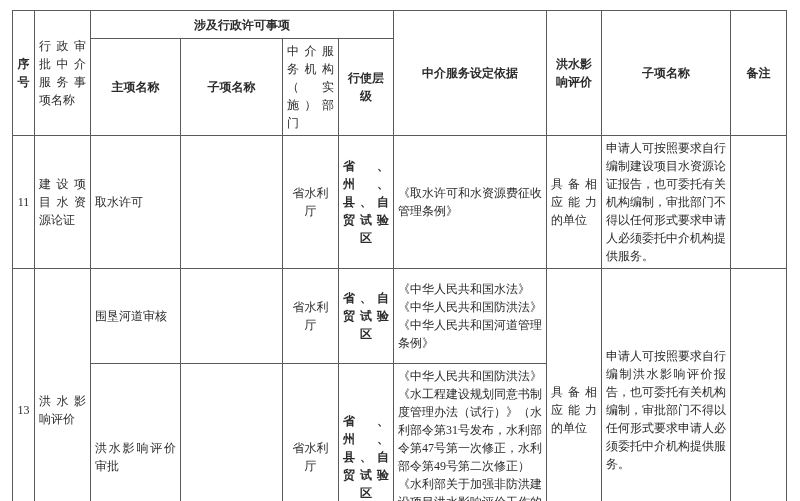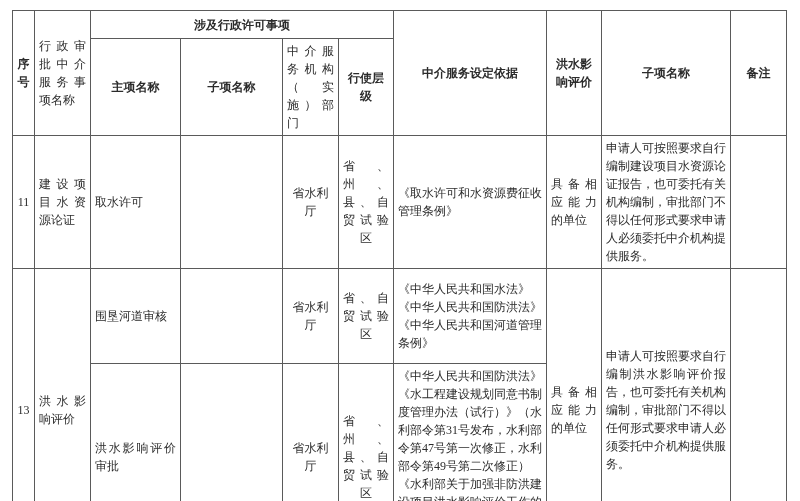--- a/index.html
+++ b/index.html
@@ -48,21 +48,21 @@
   tr.r-head-bot  { height: 59px; }
   tr.r-12        { height: 126px; }
   tr.r-13a       { height: 95px; }
   tr.r-13b       { height: 174px; }
 
   td.th { font-weight: bold; text-align: center; }
   td.th-just { font-weight: normal; text-align: justify; }
   td.narrowpad { padding-left: 12px; padding-right: 12px; text-align: center; }
   td.center { text-align: center; }
   td.just { text-align: justify; }
-  td.just-centerlast { text-align: justify; text-align-last: center; }
+  td.just-centerlast { text-align: justify; text-align-last: center; font-weight: bold; }
   td.pre { white-space: pre-line; }
 </style>
 </head>
 <body>
 
 <div class="page">
   <table class="doc-table">
     <colgroup>
       <col class="c1">
         <col class="c2">

